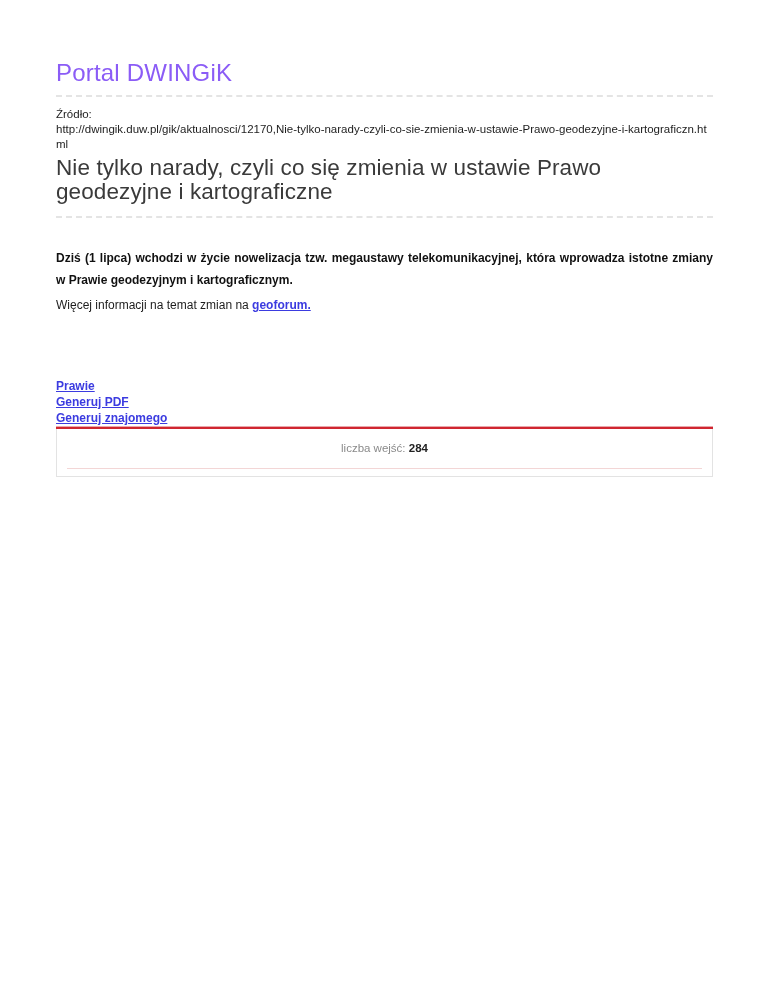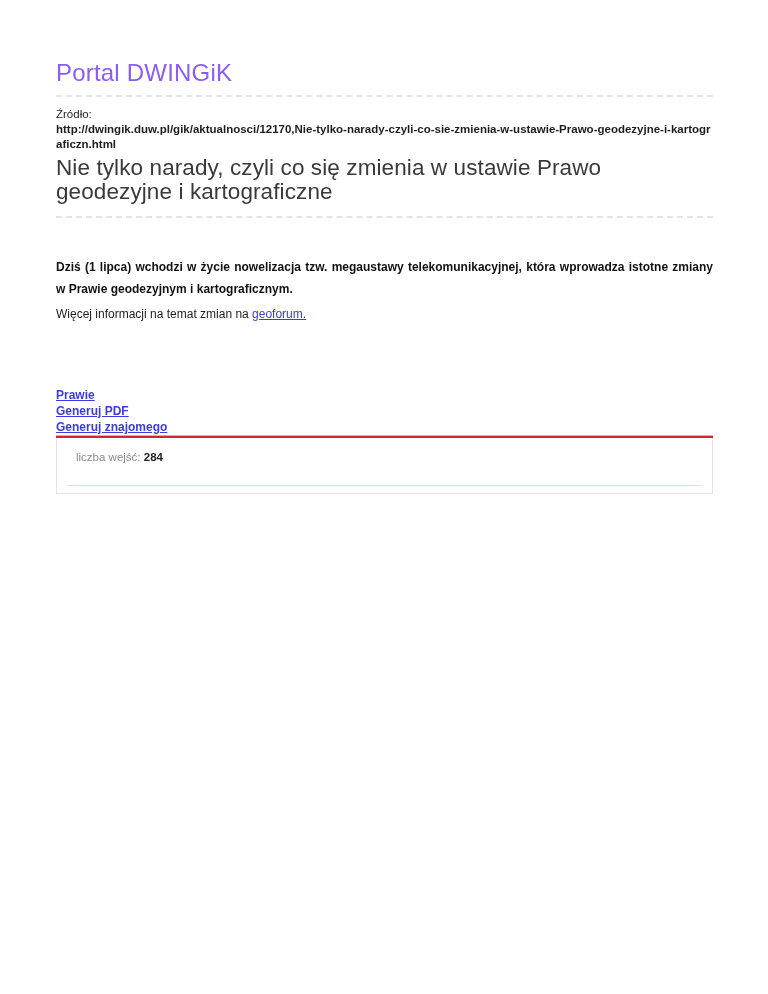--- a/index.html
+++ b/index.html
@@ -31,66 +31,65 @@
   .sep1 { margin: 9px 0 10px 0; }
   .sep2 { margin: 12px 0 0 0; }
   .meta {
     font-size: 11.5px;
     line-height: 15px;
     color: #1d1d1d;
     margin-top: 9px;
   }
   .meta .url {
     word-break: break-all;
-    font-weight: bold;
   }
   .article-heading {
     font-size: 22.5px;
     line-height: 24px;
     font-weight: 400;
     color: #3a3a3a;
     margin-top: 4px;
     letter-spacing: 0.1px;
   }
   .lead {
-    margin-top: 38px;
+    margin-top: 29px;
     font-size: 12px;
     line-height: 22px;
     font-weight: 700;
     color: #111111;
     text-align: justify;
   }
   .more-info {
     margin-top: 7px;
     font-size: 12px;
     line-height: 14px;
     color: #1d1d1d;
     margin-bottom: 66px;
   }
   a { color: #3b3be0; text-decoration: underline; cursor: pointer; }
-  .more-info a { font-weight: 400; }
+  .more-info a { font-weight: 700; }
   .actions {
     list-style: none;
     font-size: 12px;
     line-height: 16px;
   }
   .actions a { font-weight: 700; }
   .red-rule {
     height: 3px;
     background: #d02630;
     border-top: 1px solid #eaa7ab;
     margin: 0;
   }
   .counter-box {
     border: 1px solid #e3e3e3;
     border-top: none;
-    height: 56px;
+    height: 48px;
     position: relative;
-    text-align: left;
-    padding: 13px 13px 0 19px;
+    text-align: center;
+    padding: 13px 13px 0 13px;
     font-size: 11.5px;
   }
   .counter-box .inner-line {
     position: absolute;
     left: 10px;
     right: 10px;
     bottom: 7px;
     height: 1px;
     background: #f3d6d6;
   }

